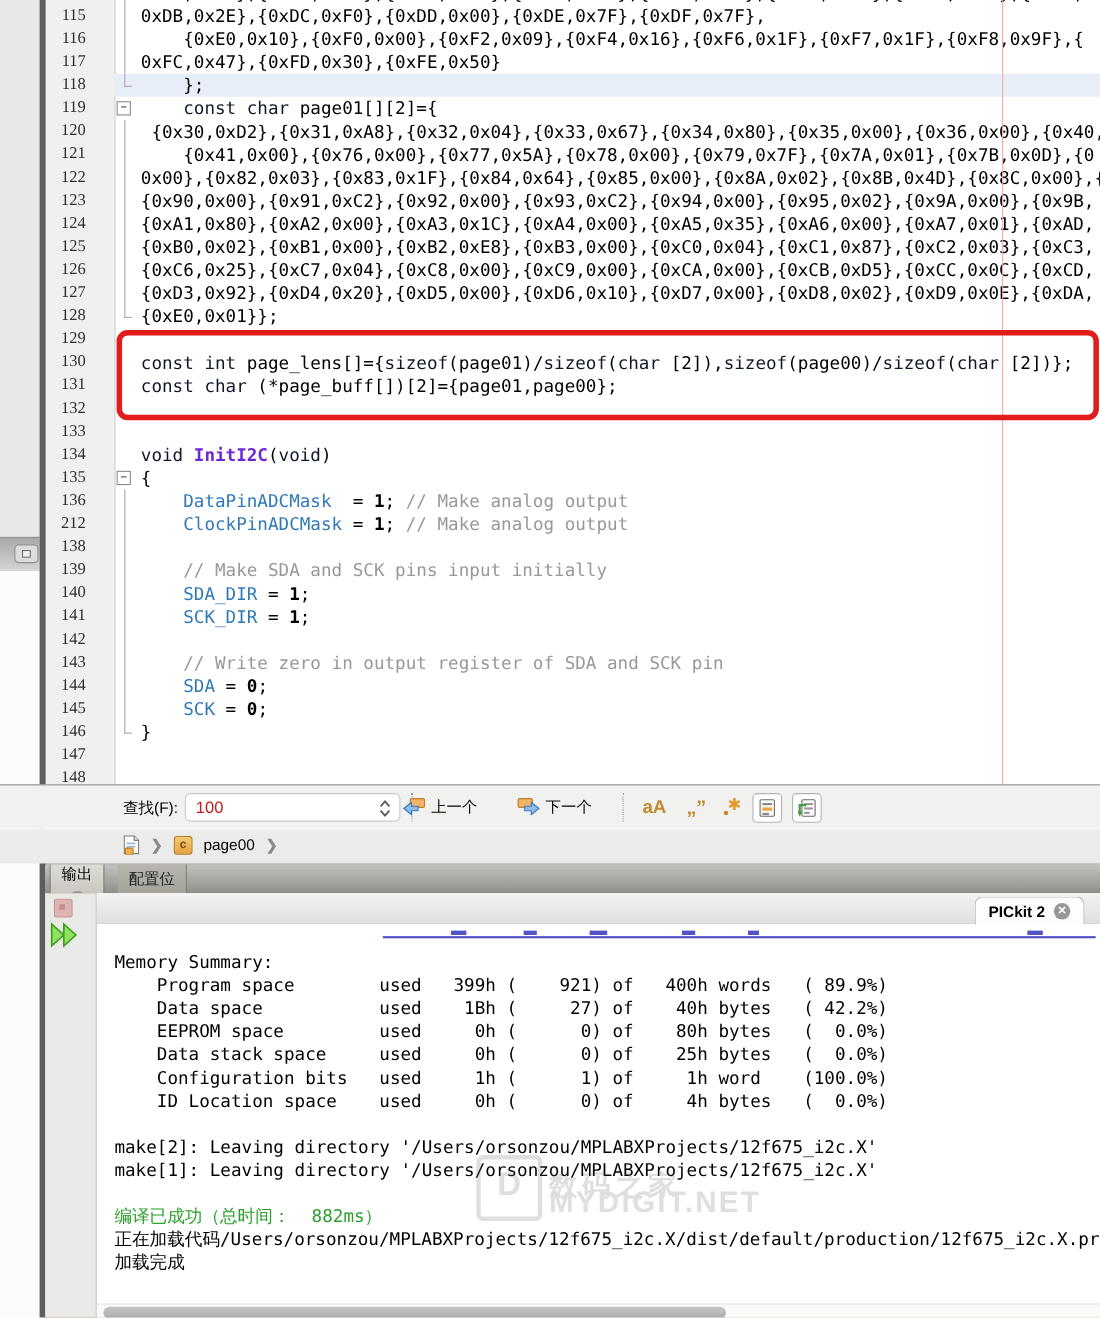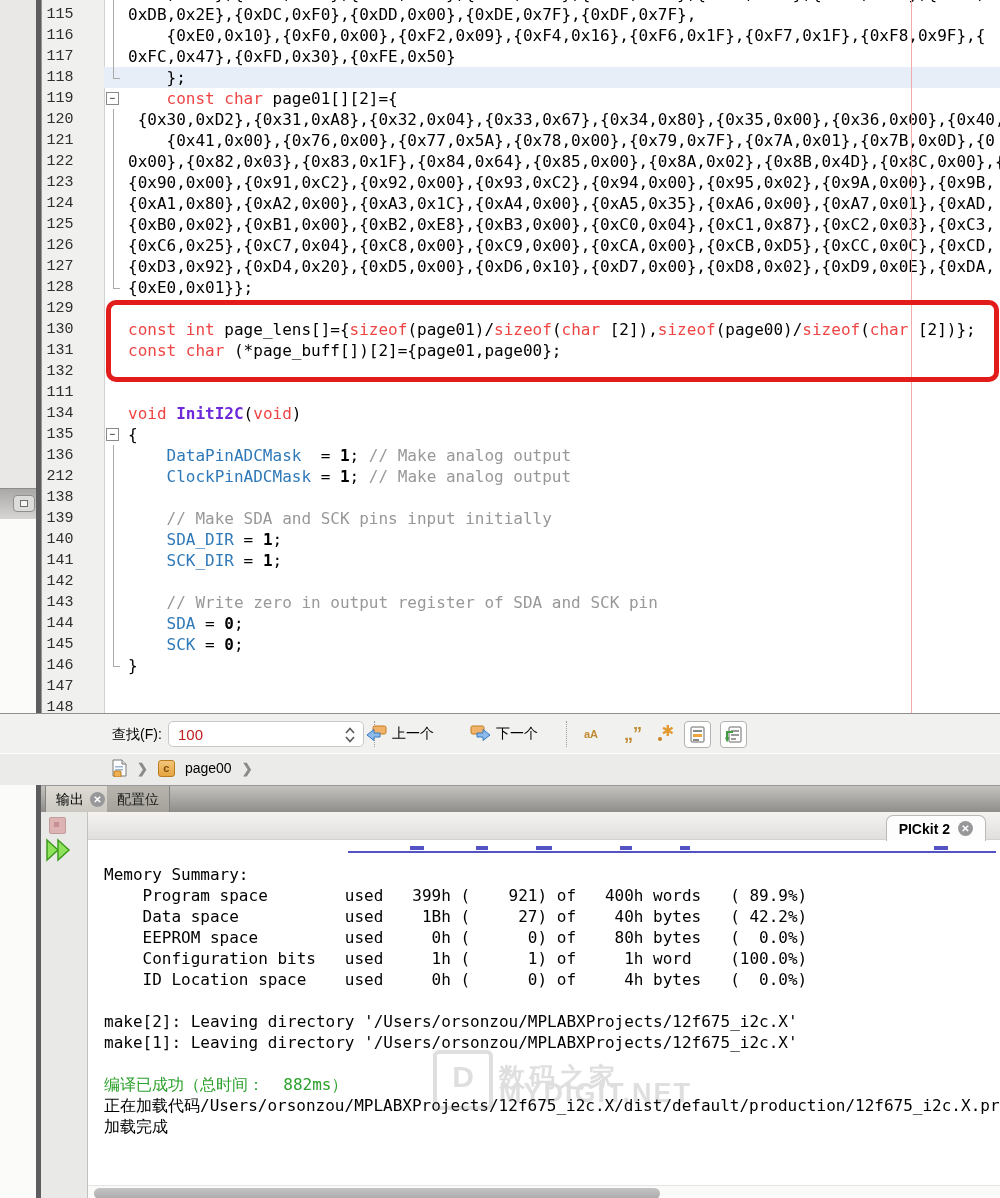--- a/index.html
+++ b/index.html
@@ -17,32 +17,32 @@
   .vline{position:absolute;left:36px;top:0;width:5px;height:1198px;background:#5d5d5f;border-right:1px solid #979795;}
 
   
   .editor{position:absolute;left:42px;top:0;width:958px;height:713px;background:#fff;overflow:hidden;}
   .gutter-bg{position:absolute;left:0;top:0;width:62px;height:713px;background:#f0f0ee;border-right:1px solid #d2d2d0;}
   .margin-line{position:absolute;left:869px;top:0;width:1px;height:713px;background:#f2aaaa;}
   .rows{position:absolute;left:0;top:-17px;width:958px;}
   .row{position:relative;height:21px;white-space:nowrap;}
   .row.caret{background:linear-gradient(to right, transparent 62px, #e7eef8 62px);}
   .ln{position:relative;display:inline-block;width:62px;height:21px;box-sizing:border-box;
-      padding-right:26px;text-align:center;color:#2e2e2e;font-size:15px;line-height:21px;
-      font-family:Liberation Mono, monospace;vertical-align:top;}
+      padding-right:26px;text-align:right;color:#2e2e2e;font-size:15px;line-height:21px;
+      font-family:Liberation Serif, serif;vertical-align:top;}
   .fold{position:relative;display:inline-block;width:22px;height:21px;vertical-align:top;}
   .f-line::before{content:'';position:absolute;left:9px;top:0;bottom:0;width:1px;background:#a9a9a9;}
   .f-end::before{content:'';position:absolute;left:9px;top:0;height:11px;width:6px;
                  border-left:1px solid #a9a9a9;border-bottom:1px solid #a9a9a9;}
   .f-box::before{content:'−';position:absolute;left:2px;top:4px;width:11px;height:11px;
                  border:1px solid #8a8a8a;background:#fff;color:#555;
                  font:bold 9px/11px "DejaVu Sans Mono",monospace;text-align:center;}
   pre.cl{display:inline-block;margin:0;padding:0 0 0 2px;font-family:"DejaVu Sans Mono",monospace;
          font-size:16px;line-height:21px;vertical-align:top;color:#000;}
-  .t-k{color:#ef4444;}         
+  .t-k{color:#0f172a;}         
   .t-v{color:#2f79b8;}         
   .t-c{color:#989898;}         
   .t-b{color:#000;font-weight:bold;} 
   .t-f{color:#6d28d9;font-weight:bold;} 
   .red-box{position:absolute;left:106px;top:300px;width:883px;height:72px;border:5px solid #e21b1b;
            border-radius:10px;z-index:40;}
 
   
   .findbar{position:absolute;left:0;top:713px;width:1000px;height:40px;background:#f1f1ef;
            border-top:1px solid #8f8f8d;box-sizing:border-box;}
@@ -69,21 +69,21 @@
          background:linear-gradient(#f3c579,#e5a43f);color:#7c4d08;font:bold 11px/15px "Liberation Sans",sans-serif;
          text-align:center;}
   .crumb-row{position:absolute;left:112px;top:5px;display:flex;align-items:center;gap:10px;}
   .crumb-name{font-size:14px;color:#000;}
 
   
   .outtabs{position:absolute;left:41px;top:785px;width:959px;height:27px;
            background:linear-gradient(#c3c2be,#8f8e8a);border-top:1px solid #98989a;box-sizing:border-box;}
   .tab{position:absolute;top:0;height:27px;box-sizing:border-box;display:flex;align-items:center;
        gap:6px;padding:0 10px;font-size:14px;border-right:1px solid #84837f;}
-  .tab-active{left:4px;background:linear-gradient(#dddbd4,#c9c7c0);color:#000;border-left:1px solid #84837f;}
+  .tab-active{left:4px;background:linear-gradient(#dddbd4,#c9c7c0);color:#000;border-left:1px solid #84837f;flex-direction:column;}
   .tab-idle{left:66px;background:linear-gradient(#b7b5ae,#a3a19a);color:#1d1d1b;}
   .xcircle{display:inline-block;width:15px;height:15px;border-radius:50%;background:#98989a;
            color:#fff;font:bold 10px/15px "Liberation Sans",sans-serif;text-align:center;}
 
   
   .outbody{position:absolute;left:41px;top:812px;width:959px;height:386px;background:#a16207;}
   .outtools{position:absolute;left:0;top:0;width:46px;height:386px;background:#e9e9e7;border-right:1px solid #c2c2c0;}
   .stop-btn{position:absolute;left:8px;top:5px;width:15px;height:15px;border:1px solid #c39b9b;
             border-radius:2px;background:#ddb3b3;}
   .stop-btn i{position:absolute;left:4px;top:4px;width:5px;height:5px;background:#c59090;display:block;}
@@ -139,21 +139,21 @@
         <div class="row"><span class="ln">123</span><span class="fold f-line"></span><pre class="cl"><span class="t-p">{0x90,0x00},{0x91,0xC2},{0x92,0x00},{0x93,0xC2},{0x94,0x00},{0x95,0x02},{0x9A,0x00},{0x9B,</span></pre></div>
         <div class="row"><span class="ln">124</span><span class="fold f-line"></span><pre class="cl"><span class="t-p">{0xA1,0x80},{0xA2,0x00},{0xA3,0x1C},{0xA4,0x00},{0xA5,0x35},{0xA6,0x00},{0xA7,0x01},{0xAD,</span></pre></div>
         <div class="row"><span class="ln">125</span><span class="fold f-line"></span><pre class="cl"><span class="t-p">{0xB0,0x02},{0xB1,0x00},{0xB2,0xE8},{0xB3,0x00},{0xC0,0x04},{0xC1,0x87},{0xC2,0x03},{0xC3,</span></pre></div>
         <div class="row"><span class="ln">126</span><span class="fold f-line"></span><pre class="cl"><span class="t-p">{0xC6,0x25},{0xC7,0x04},{0xC8,0x00},{0xC9,0x00},{0xCA,0x00},{0xCB,0xD5},{0xCC,0x0C},{0xCD,</span></pre></div>
         <div class="row"><span class="ln">127</span><span class="fold f-line"></span><pre class="cl"><span class="t-p">{0xD3,0x92},{0xD4,0x20},{0xD5,0x00},{0xD6,0x10},{0xD7,0x00},{0xD8,0x02},{0xD9,0x0E},{0xDA,</span></pre></div>
         <div class="row"><span class="ln">128</span><span class="fold f-end"></span><pre class="cl"><span class="t-p">{0xE0,0x01}};</span></pre></div>
         <div class="row"><span class="ln">129</span><span class="fold"></span><pre class="cl"></pre></div>
         <div class="row"><span class="ln">130</span><span class="fold"></span><pre class="cl"><span class="t-k">const</span><span class="t-p"> </span><span class="t-k">int</span><span class="t-p"> page_lens[]={</span><span class="t-k">sizeof</span><span class="t-p">(page01)/</span><span class="t-k">sizeof</span><span class="t-p">(</span><span class="t-k">char</span><span class="t-p"> [2]),</span><span class="t-k">sizeof</span><span class="t-p">(page00)/</span><span class="t-k">sizeof</span><span class="t-p">(</span><span class="t-k">char</span><span class="t-p"> [2])};</span></pre></div>
         <div class="row"><span class="ln">131</span><span class="fold"></span><pre class="cl"><span class="t-k">const</span><span class="t-p"> </span><span class="t-k">char</span><span class="t-p"> (*page_buff[])[2]={page01,page00};</span></pre></div>
         <div class="row"><span class="ln">132</span><span class="fold"></span><pre class="cl"></pre></div>
-        <div class="row"><span class="ln">111</span><span class="fold"></span><pre class="cl"></pre></div>
+        <div class="row"><span class="ln">133</span><span class="fold"></span><pre class="cl"></pre></div>
         <div class="row"><span class="ln">134</span><span class="fold"></span><pre class="cl"><span class="t-k">void</span><span class="t-p"> </span><span class="t-f">InitI2C</span><span class="t-p">(</span><span class="t-k">void</span><span class="t-p">)</span></pre></div>
         <div class="row"><span class="ln">135</span><span class="fold f-box"></span><pre class="cl"><span class="t-p">{</span></pre></div>
         <div class="row"><span class="ln">136</span><span class="fold f-line"></span><pre class="cl"><span class="t-p">    </span><span class="t-v">DataPinADCMask</span><span class="t-p">  = </span><span class="t-b">1</span><span class="t-p">; </span><span class="t-c">// Make analog output</span></pre></div>
         <div class="row"><span class="ln">212</span><span class="fold f-line"></span><pre class="cl"><span class="t-p">    </span><span class="t-v">ClockPinADCMask</span><span class="t-p"> = </span><span class="t-b">1</span><span class="t-p">; </span><span class="t-c">// Make analog output</span></pre></div>
         <div class="row"><span class="ln">138</span><span class="fold f-line"></span><pre class="cl"></pre></div>
         <div class="row"><span class="ln">139</span><span class="fold f-line"></span><pre class="cl"><span class="t-p">    </span><span class="t-c">// Make SDA and SCK pins input initially</span></pre></div>
         <div class="row"><span class="ln">140</span><span class="fold f-line"></span><pre class="cl"><span class="t-p">    </span><span class="t-v">SDA_DIR</span><span class="t-p"> = </span><span class="t-b">1</span><span class="t-p">;</span></pre></div>
         <div class="row"><span class="ln">141</span><span class="fold f-line"></span><pre class="cl"><span class="t-p">    </span><span class="t-v">SCK_DIR</span><span class="t-p"> = </span><span class="t-b">1</span><span class="t-p">;</span></pre></div>
         <div class="row"><span class="ln">142</span><span class="fold f-line"></span><pre class="cl"></pre></div>
         <div class="row"><span class="ln">143</span><span class="fold f-line"></span><pre class="cl"><span class="t-p">    </span><span class="t-c">// Write zero in output register of SDA and SCK pin</span></pre></div>
@@ -186,21 +186,21 @@
     </div>
     <div class="navbtn" style="left:470px">
       <svg width="21" height="18" viewBox="0 0 21 18">
         <rect x="1" y="1" width="13" height="8" rx="1.5" fill="#f2b369" stroke="#c07d23"></rect>
         <polygon points="20,10 13,4.5 13,8 7,8 7,12 13,12 13,15.5" fill="#8dbbea" stroke="#3a78c0"></polygon>
       </svg>
       <span>下一个</span>
     </div>
     <div class="dotsep" style="left:566px"></div>
     <div class="navbtn" style="left:584px">
-      <span class="ico-txt" style="font-size:11px">aA</span>
+      <span class="ico-txt" style="font-size:17px">aA</span>
     </div>
     <div class="navbtn" style="left:624px">
       <span class="ico-txt" style="font-size:18px">„”</span>
     </div>
     <div class="navbtn" style="left:656px">
       <span class="star-ico">
           <b>✱</b>
           <i></i>
         </span>
     </div>
@@ -273,20 +273,21 @@
         <div class="blob" style="left:128px;width:12px"></div>
         <div class="blob" style="left:188px;width:16px"></div>
         <div class="blob" style="left:272px;width:12px"></div>
         <div class="blob" style="left:332px;width:10px"></div>
         <div class="blob" style="left:586px;width:14px"></div>
       </div>
       <pre class="console-pre"><span>Memory Summary:
 </span><span>    Program space        used   399h (    921) of   400h words   ( 89.9%)
 </span><span>    Data space           used    1Bh (     27) of    40h bytes   ( 42.2%)
 </span><span>    EEPROM space         used     0h (      0) of    80h bytes   (  0.0%)
+</span><span>    Data stack space     used     0h (      0) of    25h bytes   (  0.0%)
 </span><span>    Configuration bits   used     1h (      1) of     1h word    (100.0%)
 </span><span>    ID Location space    used     0h (      0) of     4h bytes   (  0.0%)
 </span><span>
 </span><span>make[2]: Leaving directory '/Users/orsonzou/MPLABXProjects/12f675_i2c.X'
 </span><span>make[1]: Leaving directory '/Users/orsonzou/MPLABXProjects/12f675_i2c.X'
 </span><span>
 </span><span class="green">编译已成功（总时间：  882ms）
 </span><span>正在加载代码/Users/orsonzou/MPLABXProjects/12f675_i2c.X/dist/default/production/12f675_i2c.X.production.hex
 </span><span>加载完成
 </span></pre>

